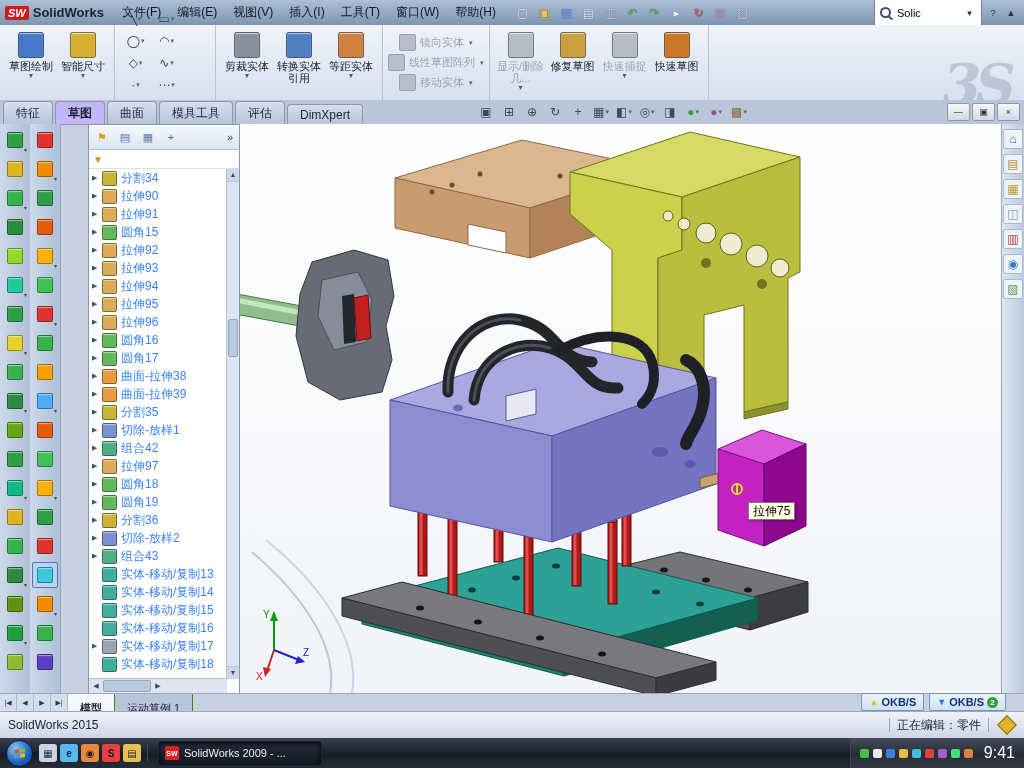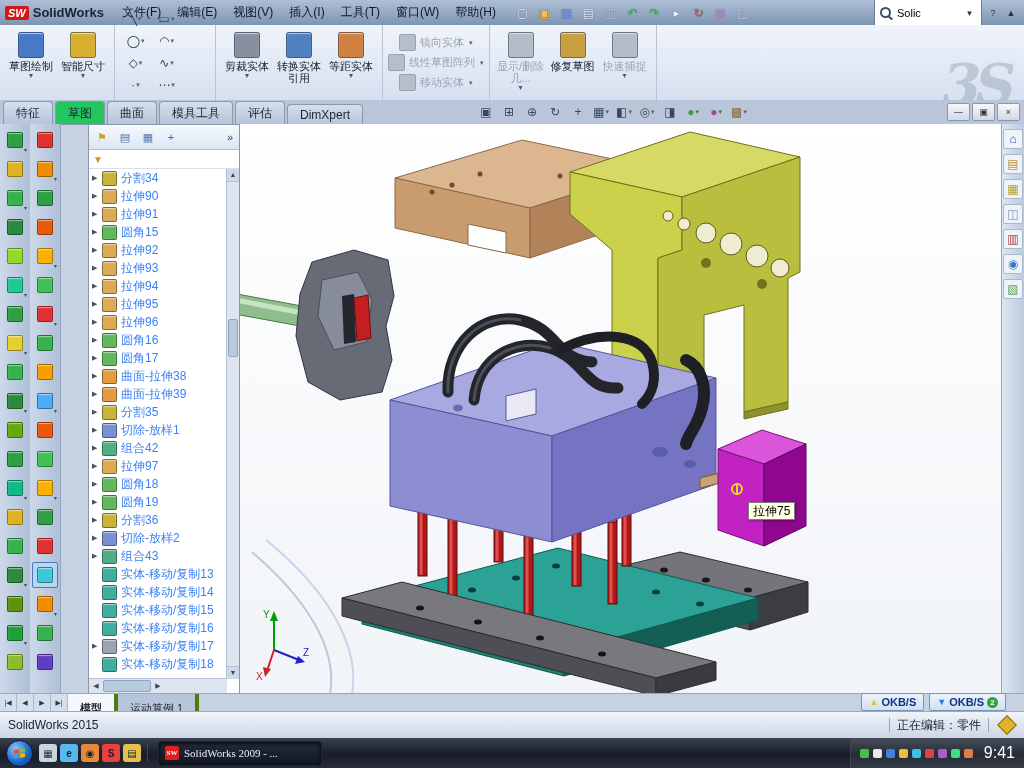--- a/index.html
+++ b/index.html
@@ -34,21 +34,21 @@
   .garr{font-size:7px;color:#566;margin-left:1px;}
   #grpStack{display:flex;flex-direction:column;justify-content:center;gap:3px;}
   .stackrow{display:flex;align-items:center;gap:4px;font-size:11px;}
   .stackrow .stackicon{width:15px;height:15px;border-radius:2px;background:#b6becb;border:1px solid #97a2b2;}
   .stackrow.disabled .stacklabel{color:#9aa4b4;}
   .watermark{position:absolute;right:14px;top:26px;font-family:"DejaVu Serif","Liberation Serif",serif;font-style:italic;font-weight:bold;font-size:56px;color:rgba(110,126,150,.30);letter-spacing:-6px;pointer-events:none;}
 
   
   .tabrow{position:absolute;top:100px;left:0;right:0;height:24px;background:#b9c6d9;border-bottom:1px solid #8a98ac;display:flex;align-items:flex-end;padding-left:3px;}
   .tab{padding:3px 12px 2px;margin-right:2px;border:1px solid #8a98ac;border-bottom:none;border-radius:4px 4px 0 0;background:linear-gradient(#d4dfee,#b7c5da);font-size:12px;color:#1c2636;}
-  .tab.active{background:#22c55e;font-weight:normal;}
+  .tab.active{background:#c4b5fd;font-weight:bold;}
   .viewtools{display:flex;align-items:center;margin:0 0 2px 110px;gap:1px;}
   .vicon{height:18px;min-width:18px;display:flex;align-items:center;justify-content:center;font-size:12px;color:#38495f;border:1px solid transparent;border-radius:2px;padding:0 1px;}
   .wctls{margin-left:auto;display:flex;margin-right:4px;margin-bottom:3px;}
   .wctl{width:21px;height:16px;border:1px solid #8a98ac;background:linear-gradient(#f6f8fb,#d2d9e4);display:flex;align-items:center;justify-content:center;font-size:9px;color:#333;margin-left:2px;border-radius:2px;}
 
   
   .lcol{position:absolute;top:124px;bottom:74px;width:30px;background:linear-gradient(90deg,#cdd9ea,#aebfd6);border-right:1px solid #93a5c0;overflow:hidden;}
   #lcol1{left:0;} #lcol2{left:30px;}
   .lic{width:24px;height:24px;margin:3px auto 0;border:1px solid transparent;border-radius:2px;display:flex;align-items:center;justify-content:center;position:relative;}
   .lic .sq{width:14px;height:14px;border-radius:2px;border:1px solid rgba(0,0,0,.35);box-shadow:inset 0 1px 1px rgba(255,255,255,.5);}
@@ -80,21 +80,21 @@
   .viewport svg{display:block;width:100%;height:100%;}
   .tooltip{position:absolute;left:508px;top:378px;background:#ffffe6;border:1px solid #7a7a7a;font-size:12px;padding:0 4px;line-height:16px;box-shadow:1px 1px 2px rgba(0,0,0,.3);}
 
   
   .taskstrip{position:absolute;right:0;width:22px;top:124px;bottom:74px;background:linear-gradient(90deg,#dde6f2,#bccadd);border-left:1px solid #93a5c0;}
   .tpicon{width:18px;height:18px;margin:5px auto 0;display:flex;align-items:center;justify-content:center;font-size:12px;border:1px solid #aab8cc;border-radius:2px;background:#eef3f9;}
 
   
   .modeltabs{position:absolute;left:0;right:0;bottom:56px;height:18px;background:#c6d2e2;border-top:1px solid #98a8c0;display:flex;align-items:stretch;font-size:11px;}
   .mnav{width:16px;display:flex;align-items:center;justify-content:center;font-size:7px;color:#334;border-right:1px solid #aab8cc;background:#d4dfee;}
-  .mtab{padding:14px 12px;border-right:4px solid #4d7c0f;display:flex;align-items:center;color:#223;background:#b7c5da;}
+  .mtab{padding:14px 12px;border-right:1px solid #4d7c0f;display:flex;align-items:center;color:#223;background:#b7c5da;}
   .mtab.active{background:#f4f7fb;font-weight:bold;}
 
   
   #meters{position:absolute;right:18px;bottom:57px;display:flex;gap:5px;}
   .meter{display:flex;align-items:center;gap:3px;background:linear-gradient(#ecf3fc,#cfe0f4);border:1px solid #7a94b8;border-radius:2px;padding:0 7px;height:16px;font-size:11px;color:#12327e;font-weight:bold;}
   .marr{font-size:9px;}
   .mbadge{background:#2fa33a;color:#fff;border-radius:50%;width:11px;height:11px;font-size:8px;display:flex;align-items:center;justify-content:center;font-weight:bold;}
 
   
   .statusbar{position:absolute;left:0;right:0;bottom:30px;height:26px;background:linear-gradient(#f0f4f9,#ccd6e4);border-top:1px solid #98a8c0;display:flex;align-items:center;font-size:12px;color:#17202e;}
@@ -104,21 +104,21 @@
   .sb-icon{width:12px;height:12px;background:#e0b42a;border:1px solid #8a6c10;transform:rotate(45deg);margin:0 10px 0 4px;}
 
   
   .taskbar{position:absolute;left:0;right:0;bottom:0;height:30px;background:linear-gradient(#39414f,#171c26 55%,#262d3a);display:flex;align-items:center;}
   .orb{width:25px;height:25px;border-radius:50%;background:radial-gradient(circle at 35% 30%,#8cc6f2,#2066c4 55%,#0a3880);border:1px solid #061c42;margin:0 6px;display:flex;align-items:center;justify-content:center;flex:0 0 auto;}
   .flag{display:grid;grid-template-columns:5px 5px;grid-template-rows:4px 4px;gap:1px;transform:skewY(-8deg);}
   .flag span{display:block;border-radius:1px;}
   #quicklaunch{display:flex;gap:3px;margin-right:6px;padding-right:6px;border-right:1px solid #3e4654;}
   .qlicon{width:18px;height:18px;border-radius:3px;display:flex;align-items:center;justify-content:center;font-size:10px;font-weight:bold;color:#10202e;}
   .twin{height:23px;width:150px;margin-left:4px;border-radius:3px;display:flex;align-items:center;gap:5px;padding:0 6px;color:#e8edf4;font-size:11px;background:linear-gradient(#5a6a82,#39455a);border:1px solid #1d2430;overflow:hidden;white-space:nowrap;}
-  .twin.active{background:linear-gradient(#222b3a,#121722);box-shadow:inset 0 1px 4px #000;font-family:Liberation Serif, serif;}
+  .twin.active{background:linear-gradient(#222b3a,#121722);box-shadow:inset 0 1px 4px #000;}
   .twicon{min-width:14px;height:14px;border-radius:2px;display:flex;align-items:center;justify-content:center;font-size:7px;font-weight:bold;color:#fff;flex:0 0 auto;}
   .twtitle{overflow:hidden;text-overflow:ellipsis;}
   .tray{margin-left:auto;display:flex;align-items:center;gap:4px;padding:0 9px;background:rgba(255,255,255,.07);height:100%;border-left:1px solid #3e4654;}
   .traydot{width:9px;height:9px;border-radius:2px;}
   .clock{color:#fff;font-size:16px;margin-left:7px;}
 </style>
 </head>
 <body>
 
 <div id="window">
@@ -253,20 +253,24 @@
         </div>
         <div class="cmd-big">
           <div class="cmd-icon" style="background: rgb(200, 160, 64);"></div>
           <div class="cmd-label">修复草图</div>
         </div>
         <div class="cmd-big disabled">
           <div class="cmd-icon" style="background: rgb(180, 188, 200);"></div>
           <div class="cmd-label">快速捕捉</div>
           <div class="cmd-arr">▾</div>
         </div>
+        <div class="cmd-big">
+          <div class="cmd-icon" style="background: rgb(200, 120, 40);"></div>
+          <div class="cmd-label">快速草图</div>
+        </div>
       </div>
     <div class="watermark">3S</div>
   </div>
 
   <div class="tabrow">
     <div id="ribbontabs" style="display:flex;align-items:flex-end">
         <div class="tab">特征</div>
         <div class="tab active">草图</div>
         <div class="tab">曲面</div>
         <div class="tab">模具工具</div>

